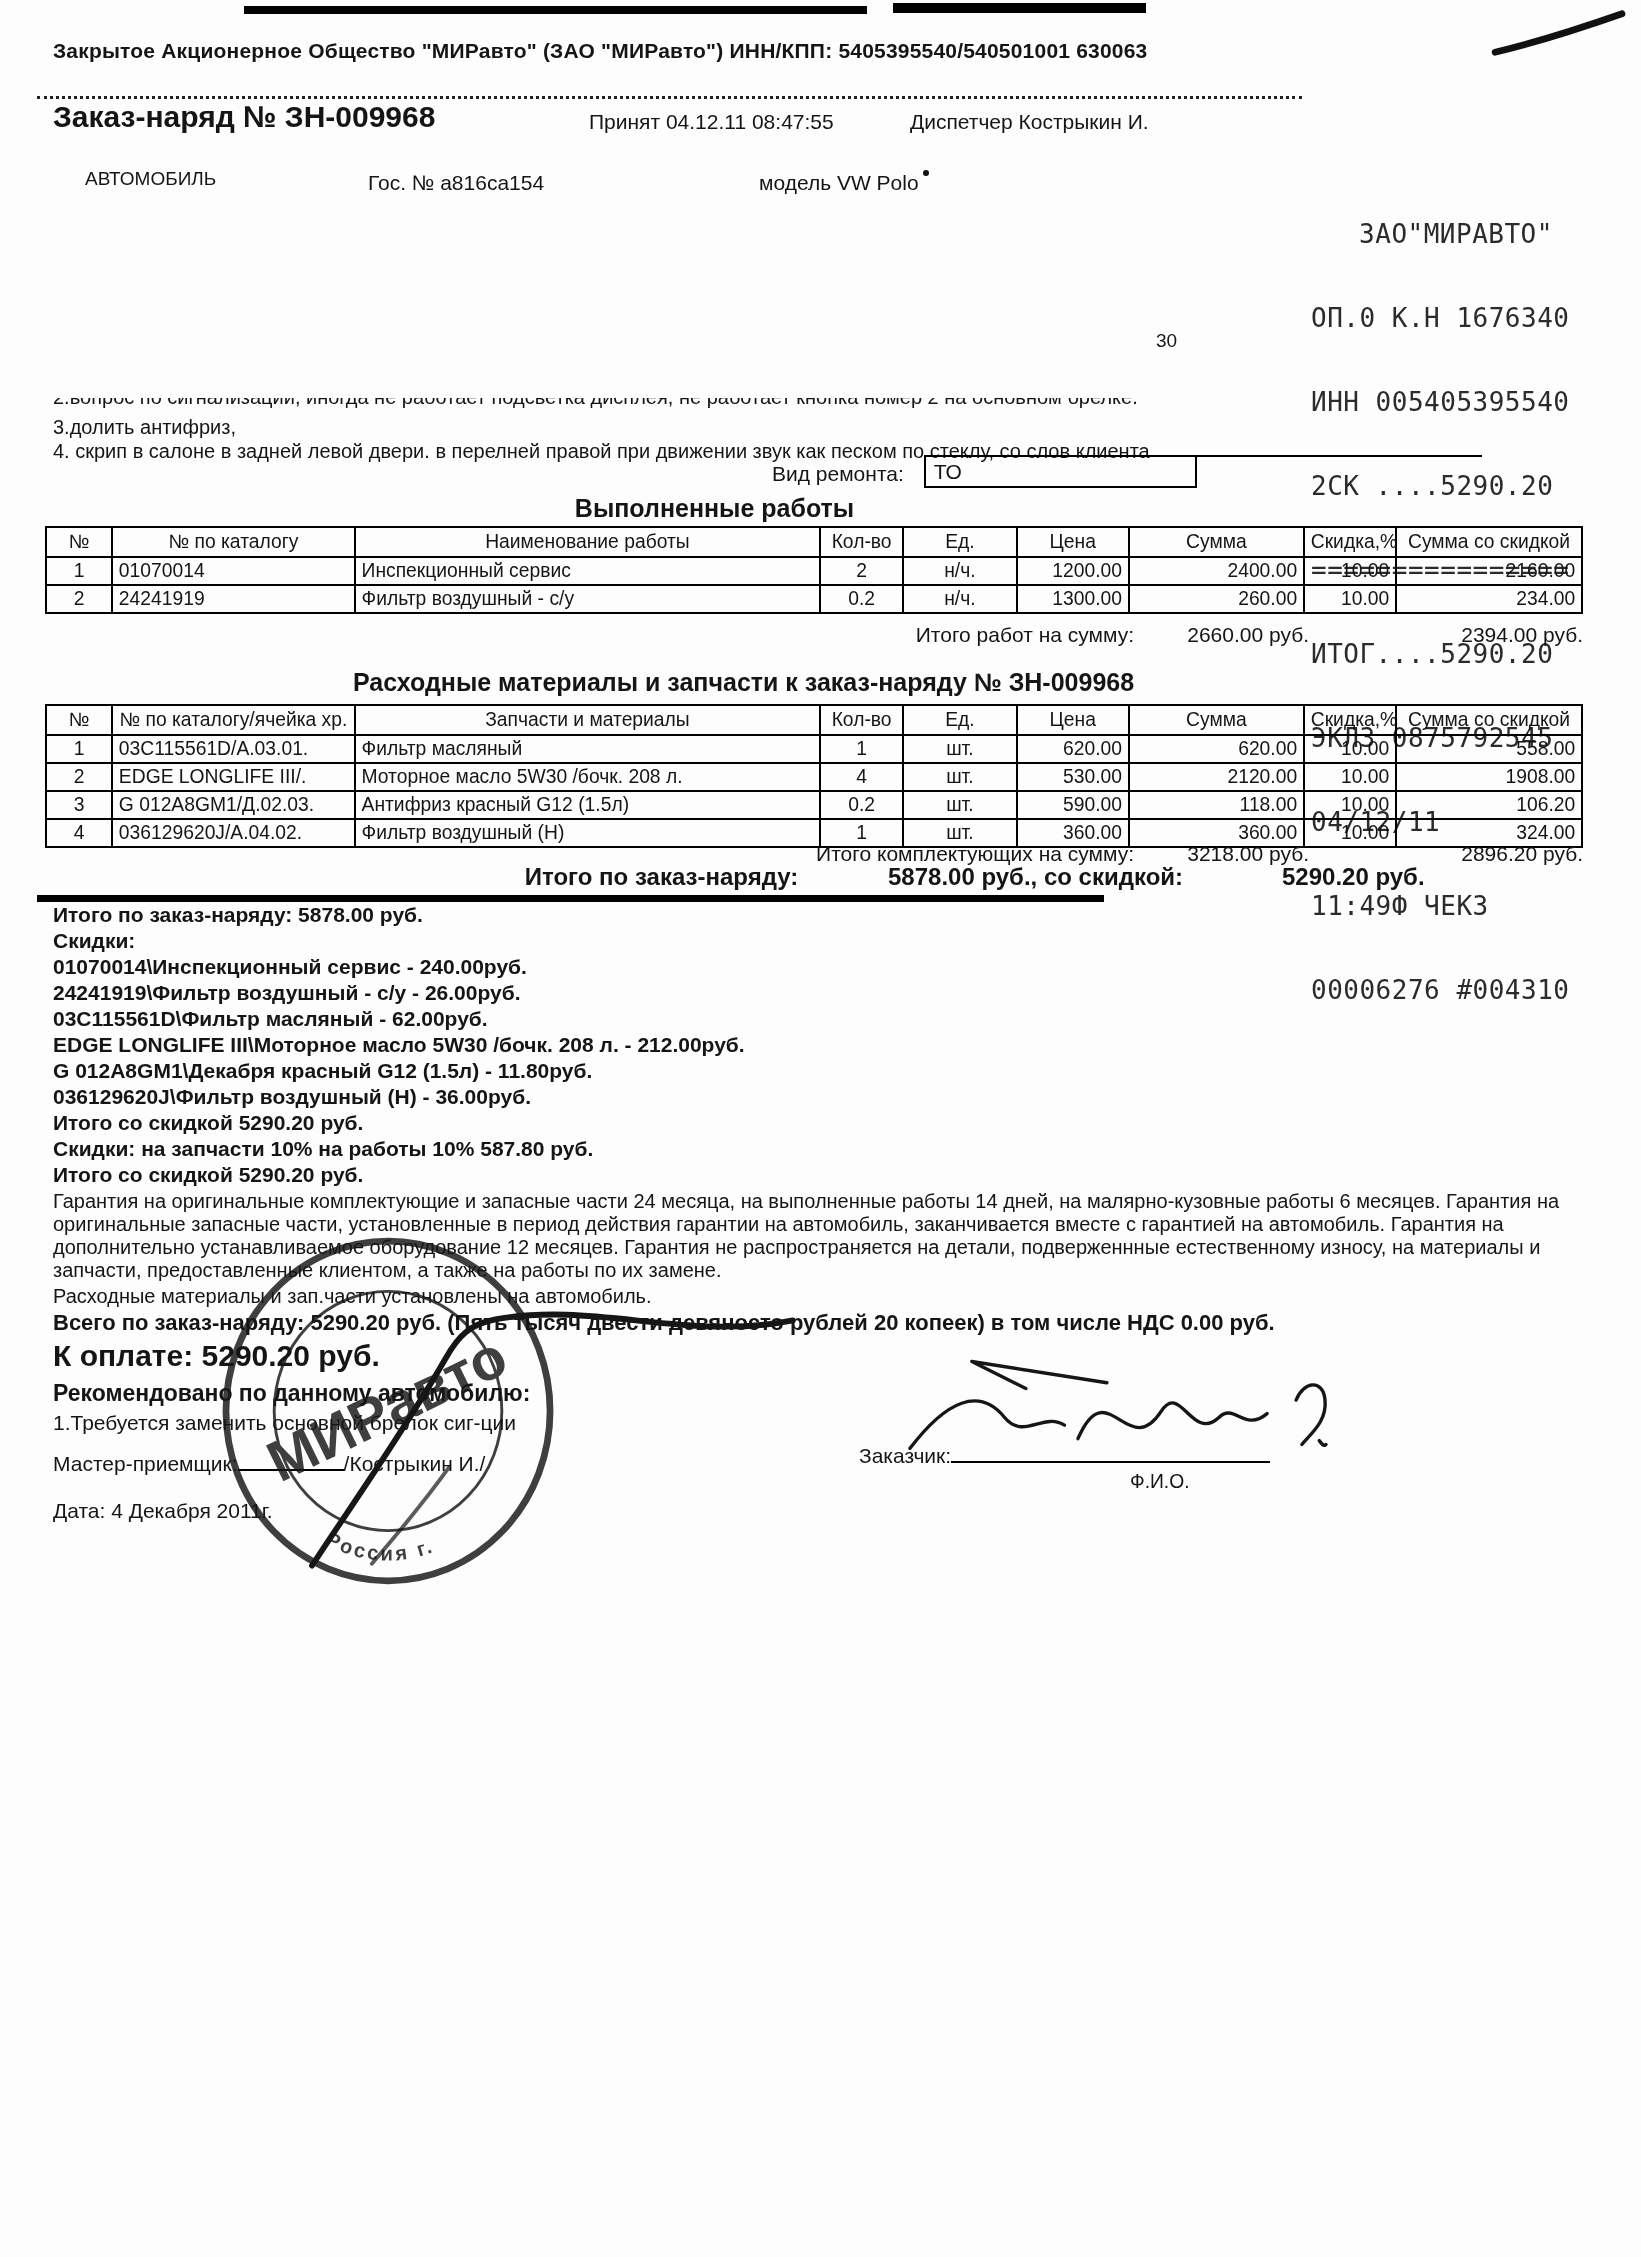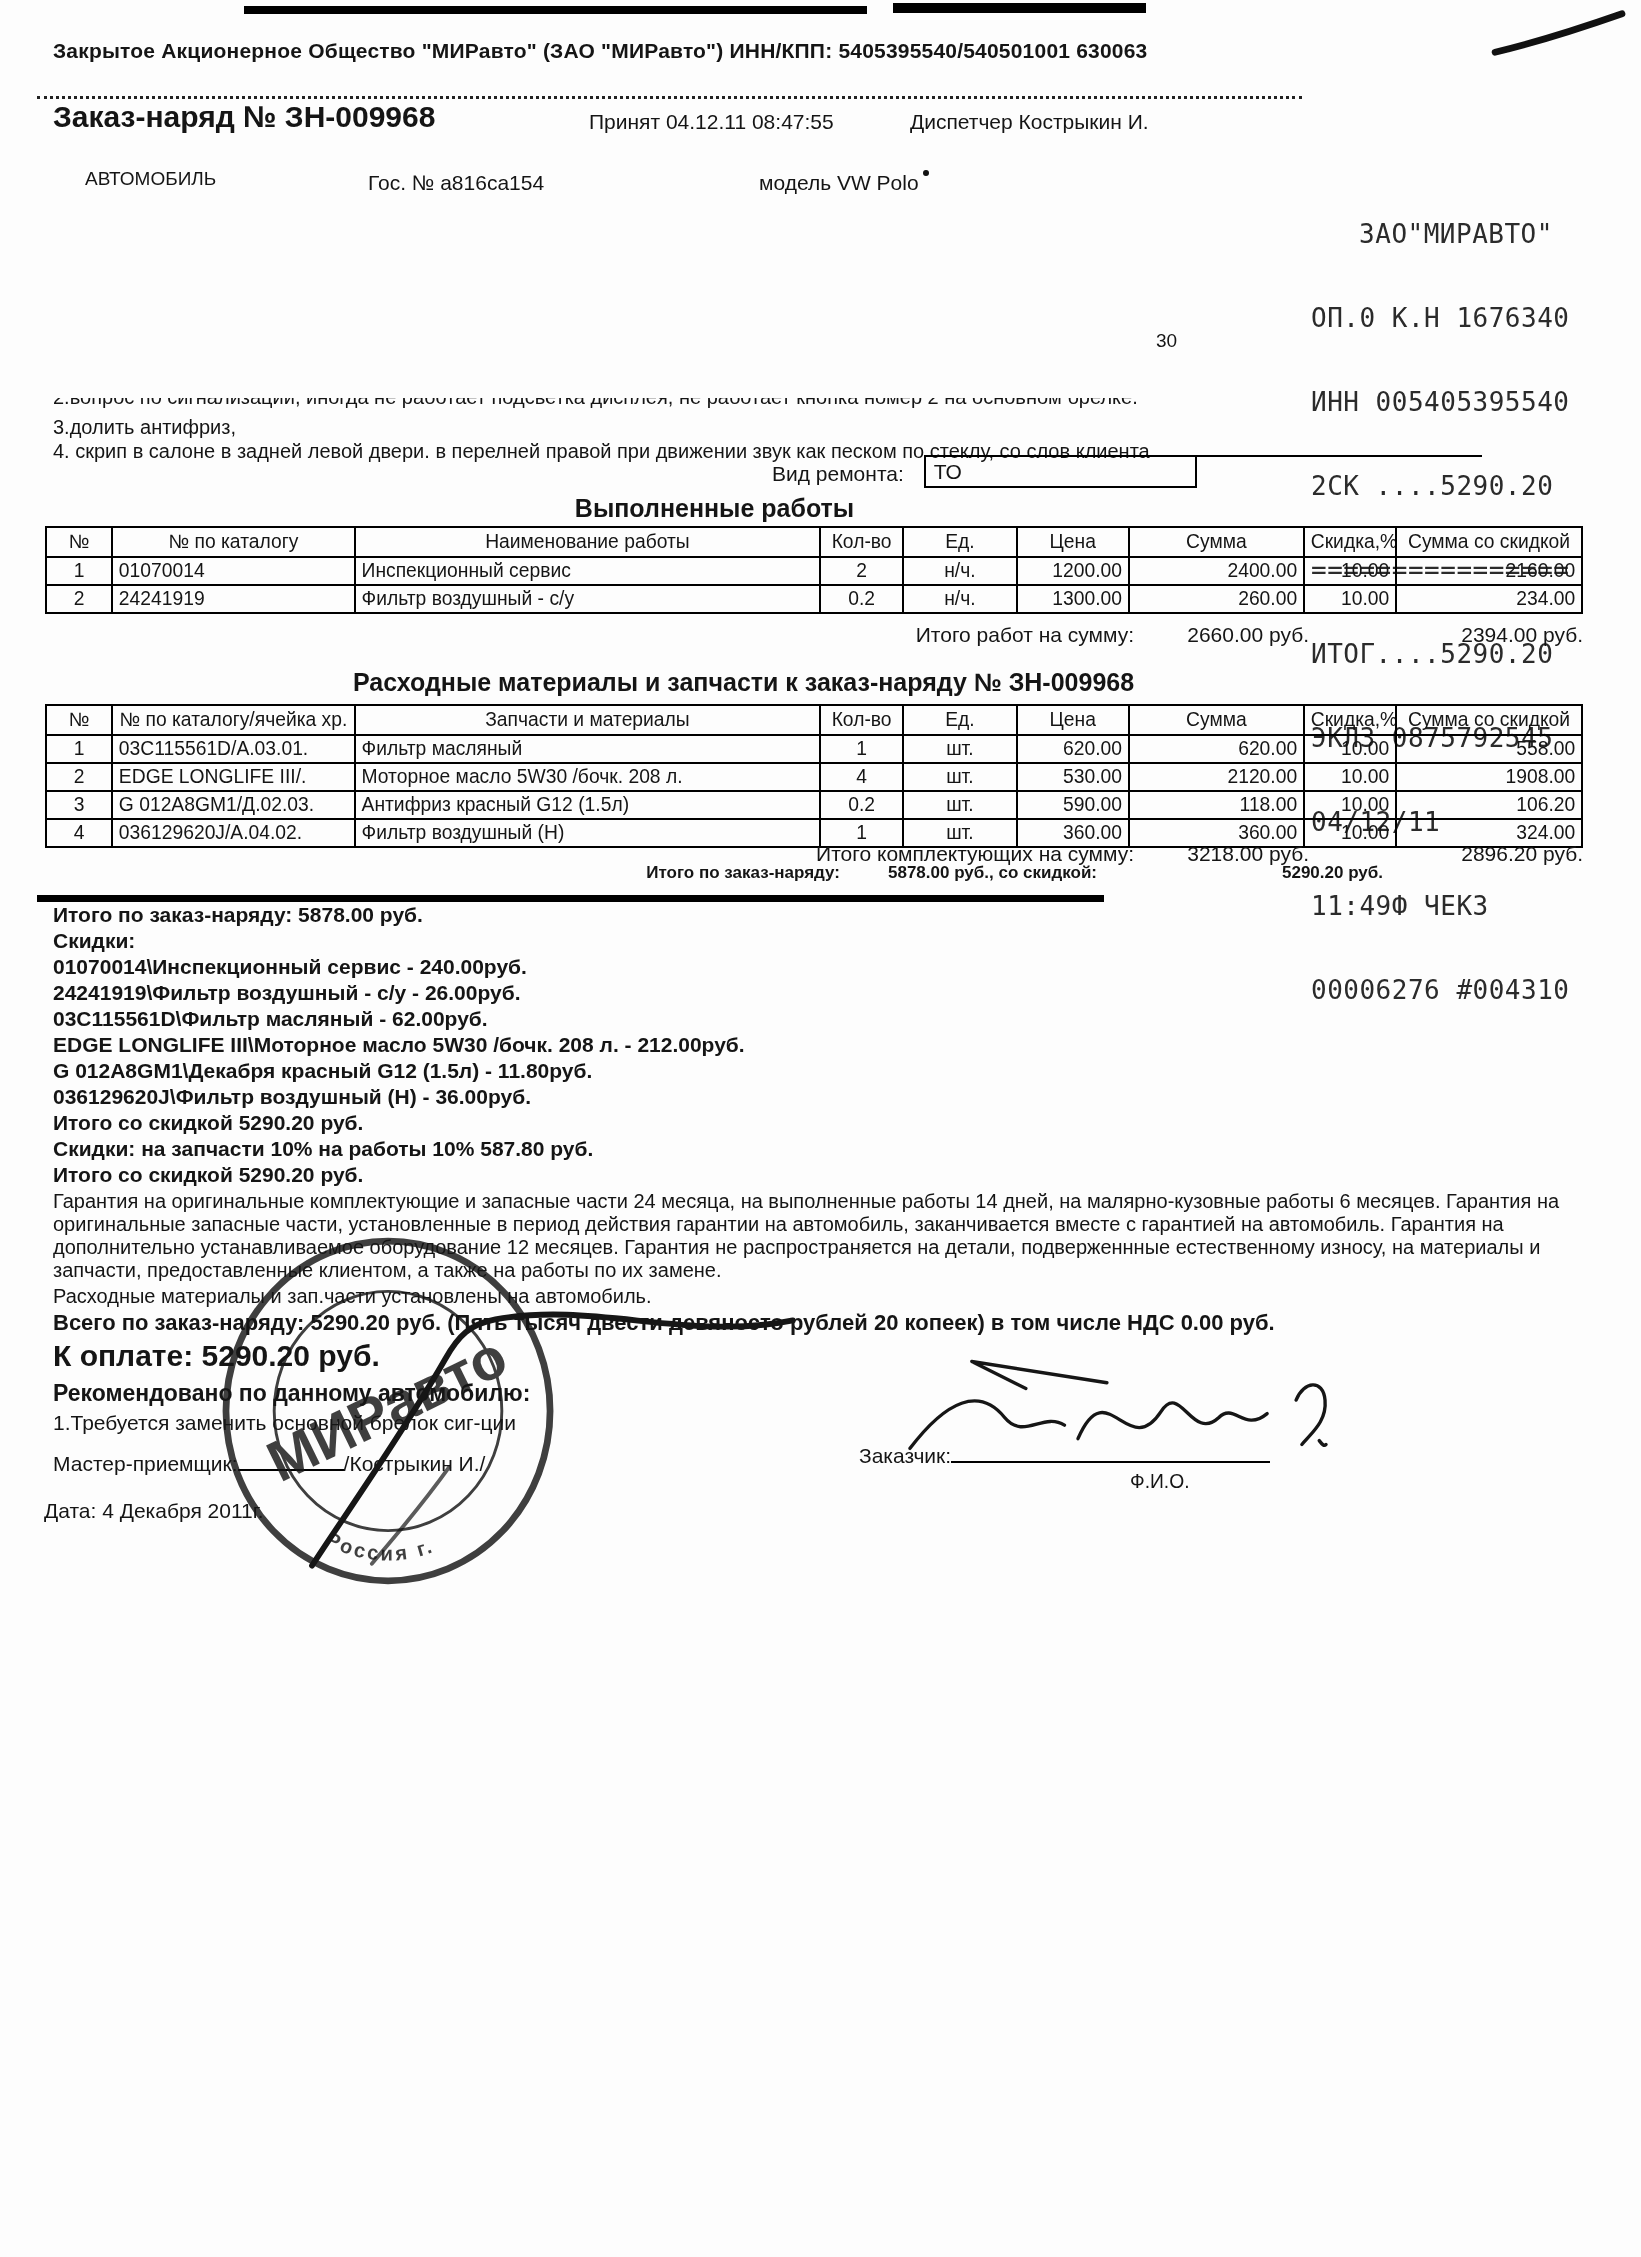--- a/index.html
+++ b/index.html
@@ -19,21 +19,21 @@
   .clip-top{clip-path:inset(52% 0 0 0);}
   .repair-box{border:2.9px solid #000;font-size:21px;display:flex;align-items:center;padding-left:7.7px;box-sizing:border-box;}
   .hline{border-top:2.9px solid #000;height:0;}
   .sect-title{font-size:25px;font-weight:bold;text-align:center;}
   table.doc-table{border-collapse:collapse;table-layout:fixed;position:absolute;}
   .doc-table th,.doc-table td{border:2.4px solid #000;font-size:19.3px;font-weight:normal;
       padding:1px 5.8px;white-space:nowrap;overflow:hidden;}
   .doc-table th{text-align:center;height:26px;}
   .doc-table td{height:24px;}
   td.cc{text-align:center;} td.cl{text-align:left;} td.cr{text-align:right;}
-  .grand{font-size:17px;font-weight:bold;}
+  .grand{font-size:24px;font-weight:bold;text-align:center;}
   .thickbar{position:absolute;background:#000;}
   .summary{font-size:21px;font-weight:bold;line-height:26px;}
   .warranty{font-size:20px;line-height:23px;}
   .b23{font-size:22px;font-weight:bold;}
   .payable{font-size:30px;font-weight:bold;}
   .rec-title{font-size:23px;font-weight:bold;}
   .sig-underline{display:inline-block;border-bottom:2.9px solid #000;height:19.3px;vertical-align:baseline;}
   svg.abs{position:absolute;}
 </style>
 </head>
@@ -244,21 +244,21 @@
   <div class="abs rec-title" style="left:53px;top:1380px">Рекомендовано по данному автомобилю:</div>
   <div class="abs t22" style="left:53px;top:1411px">1.Требуется заменить основной брелок сиг-ции</div>
 
   <div class="abs t22" style="left:53px;top:1450px">
     <span>Мастер-приемщик:</span><span class="sig-underline" style="width:106px"></span><span>/Кострыкин И./</span>
   </div>
   <div class="abs t22" style="left:859px;top:1442px">
     <span>Заказчик:</span><span class="sig-underline" style="width:319px"></span>
   </div>
   <div class="abs t20" style="left:1130px;top:1471px">Ф.И.О.</div>
-  <div class="abs t22" style="left:44px;top:1499px">Дата: 4 Декабря 2011г.</div>
+  <div class="abs t22" style="left:53px;top:1499px">Дата: 4 Декабря 2011г.</div>
 
   <svg class="abs" style="left:883px;top:1344px" width="526" height="145" viewBox="0 0 545 150">
     <g fill="none" stroke="#161616" stroke-width="3.5" stroke-linecap="round" stroke-linejoin="round">
       <path d="M 232 40 L 92 18 L 148 46"></path>
       <path d="M 28 108 C 66 58, 100 44, 126 76 C 146 100, 166 70, 188 84"></path>
       <path d="M 202 98 C 232 28, 254 122, 288 70 C 308 38, 320 102, 348 76 C 364 60, 374 92, 398 72"></path>
       <path d="M 428 58 C 436 38, 456 36, 458 58 C 460 80, 444 92, 434 104"></path>
       <path d="M 452 100 C 455 104, 457 106, 459 104"></path>
     </g>
   </svg>

